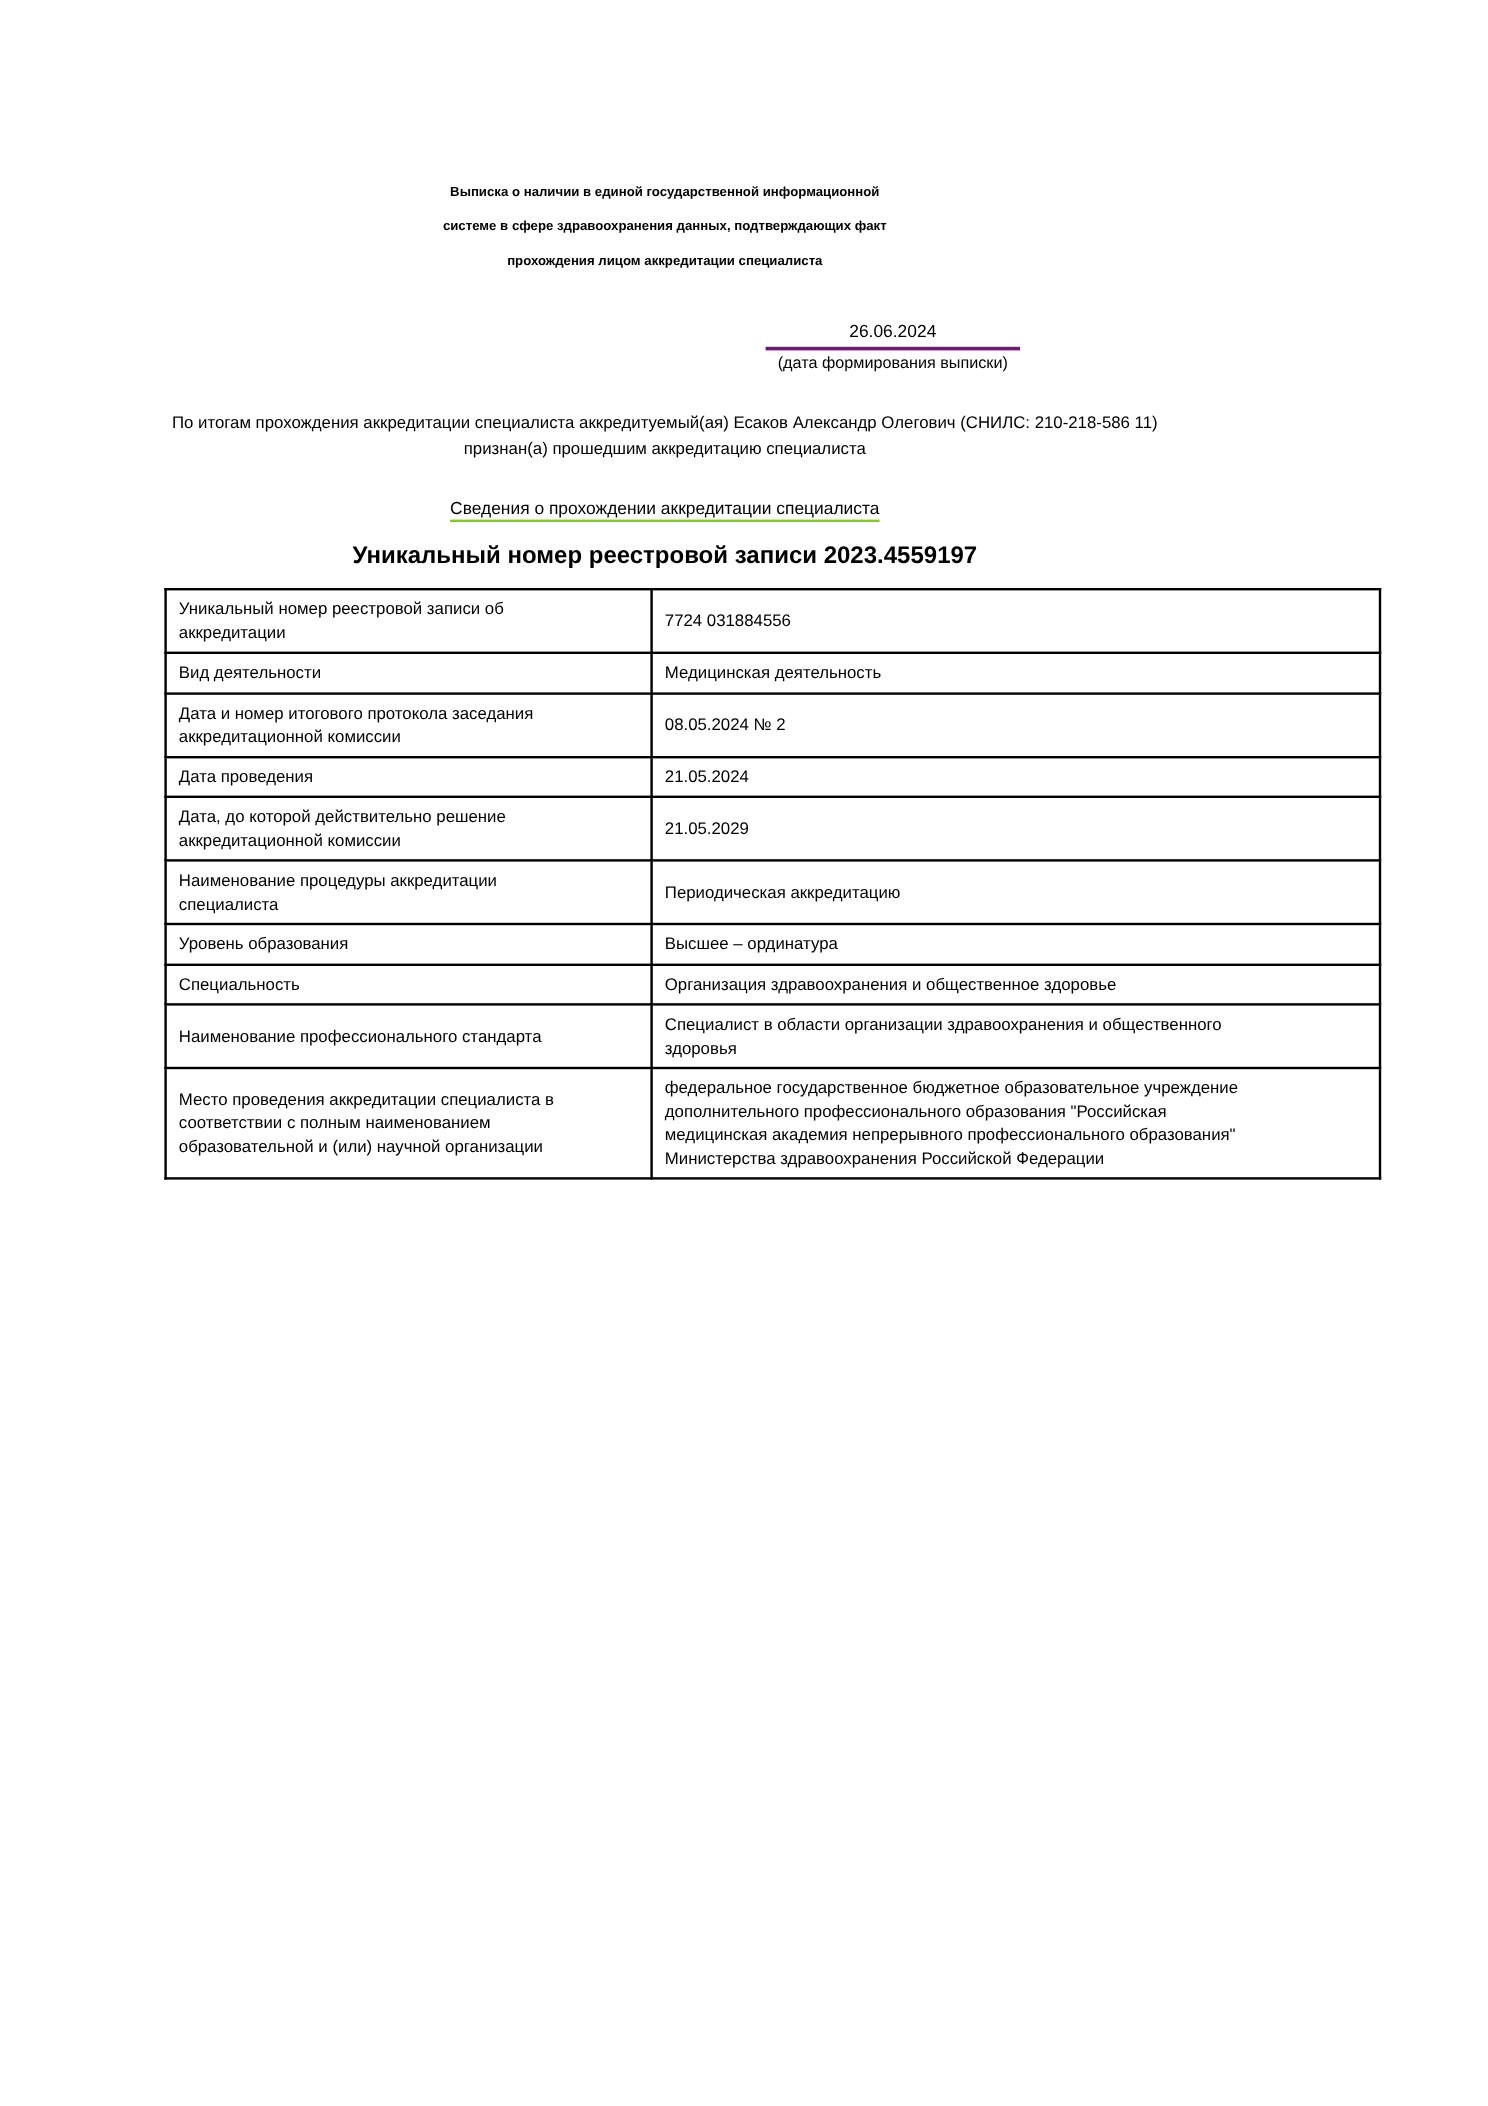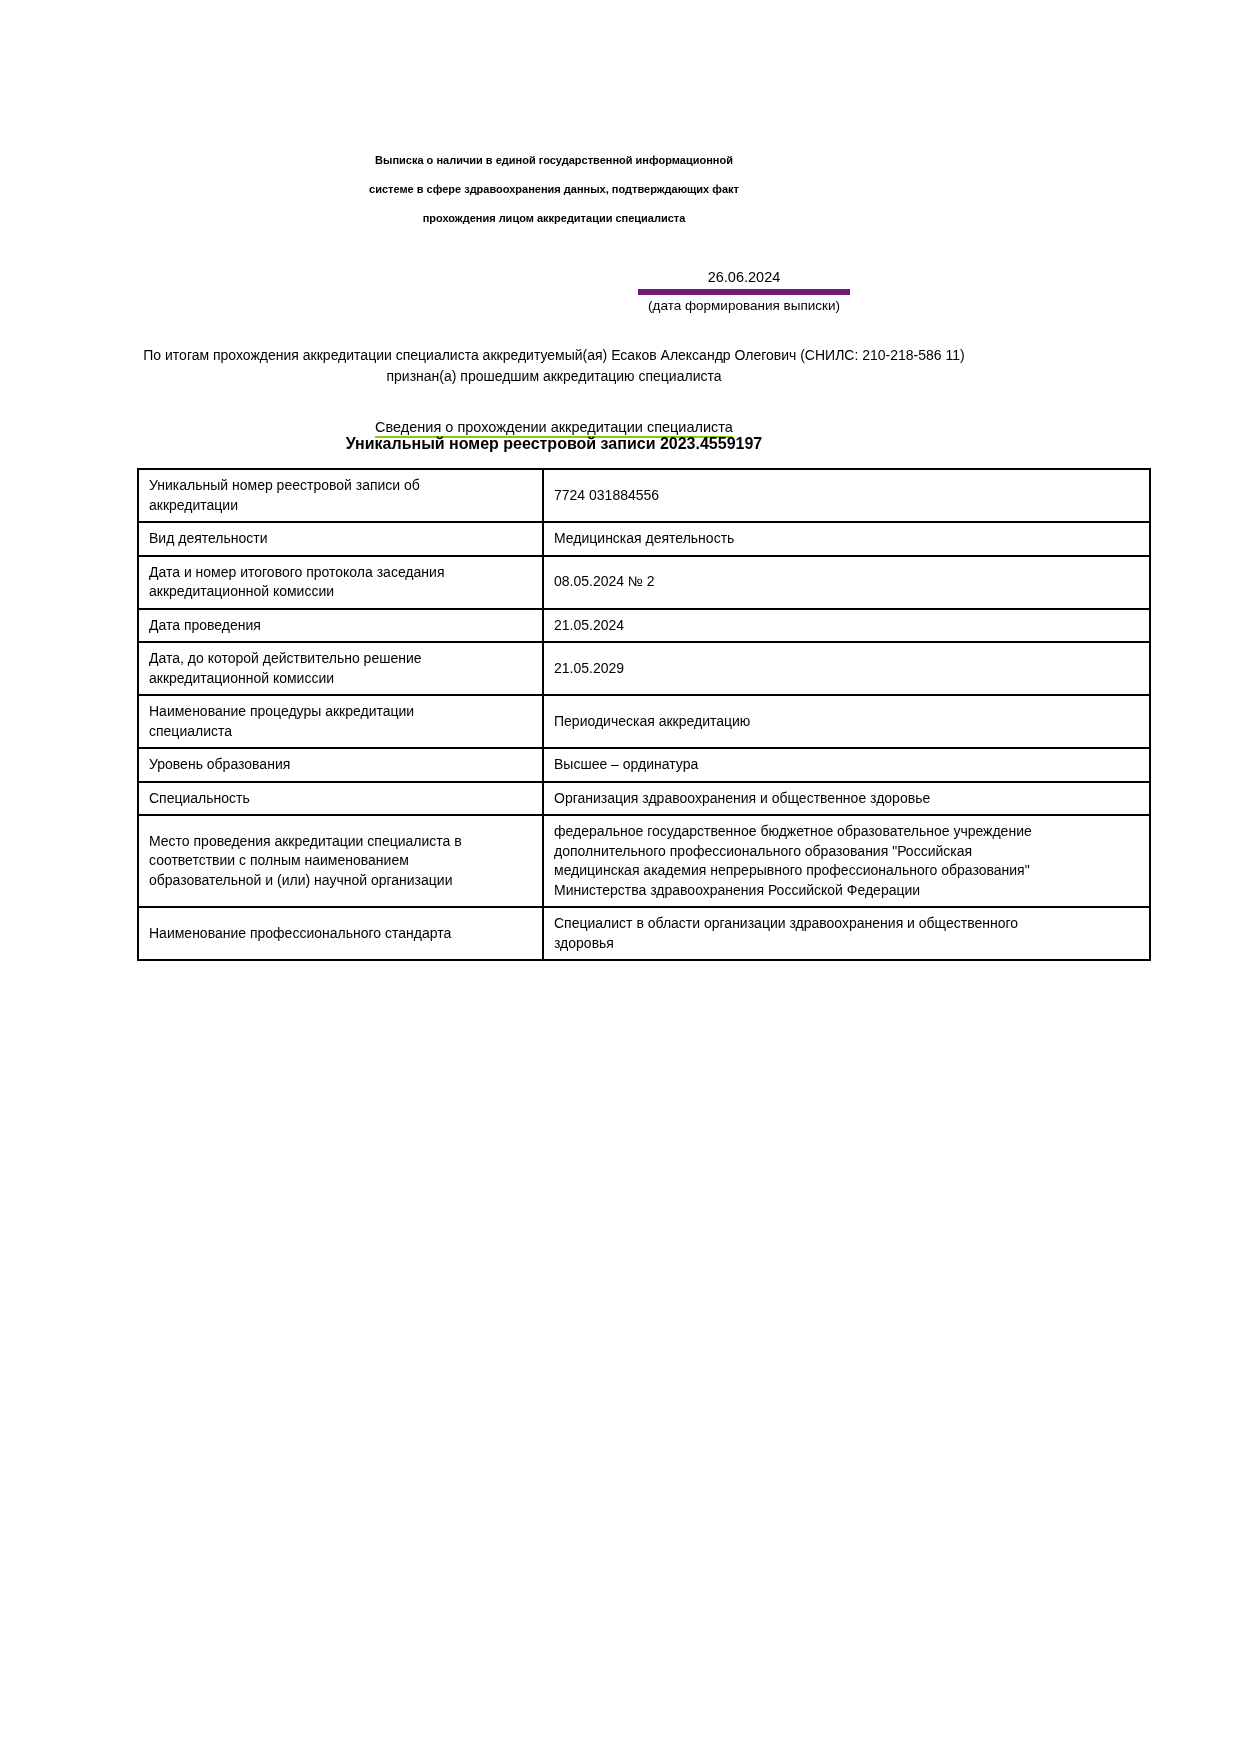--- a/index.html
+++ b/index.html
@@ -32,42 +32,43 @@
   }
   .date-area {
     width: 212px;
     margin: 36px 0 0 638px;
     text-align: center;
   }
   .date-value {
     display: block;
     font-size: 14.5px;
     padding-bottom: 4px;
-    border-bottom: 6px solid #701a75;
+    border-bottom: 3px solid #701a75;
   }
   .date-caption {
     font-size: 13.5px;
     margin-top: 3px;
   }
   .intro {
     margin-top: 32px;
     font-size: 14px;
     line-height: 21px;
     white-space: pre-line;
   }
   .section-heading {
     margin-top: 32px;
     font-size: 14.5px;
   }
   .section-heading .u {
     border-bottom: 2px solid #84cc16;
     padding-bottom: 1px;
   }
   .registry-heading {
-    font-size: 16px;
+    margin-top: 20px;
+    font-size: 20px;
     font-weight: bold;
   }
   table.acc-table {
     table-layout: fixed;
     border-collapse: collapse;
     width: 968px;
     margin: 15px 0 0 137px;
     border: 2px solid #000000;
   }
   table.acc-table td {
@@ -137,29 +138,29 @@
   </tr>
         <tr>
     <td class="cell-label">Уровень образования</td>
     <td class="cell-value">Высшее – ординатура</td>
   </tr>
         <tr>
     <td class="cell-label">Специальность</td>
     <td class="cell-value">Организация здравоохранения и общественное здоровье</td>
   </tr>
         <tr>
+    <td class="cell-label">Наименование профессионального стандарта</td>
+    <td class="cell-value">Специалист в области организации здравоохранения и общественного
+здоровья</td>
+  </tr>
+        <tr>
     <td class="cell-label">Место проведения аккредитации специалиста в
 соответствии с полным наименованием
 образовательной и (или) научной организации</td>
     <td class="cell-value">федеральное государственное бюджетное образовательное учреждение
 дополнительного профессионального образования "Российская
 медицинская академия непрерывного профессионального образования"
 Министерства здравоохранения Российской Федерации</td>
   </tr>
-        <tr>
-    <td class="cell-label">Наименование профессионального стандарта</td>
-    <td class="cell-value">Специалист в области организации здравоохранения и общественного
-здоровья</td>
-  </tr>
       </tbody>
   </table>
 
 </div>
 
 </body></html>

